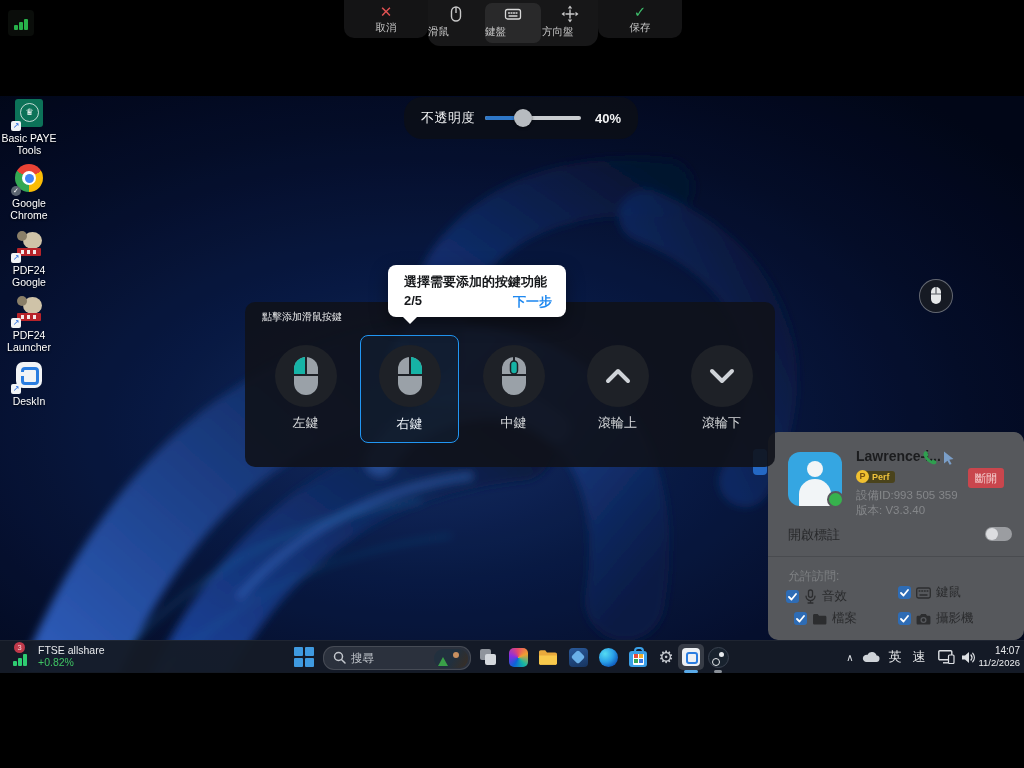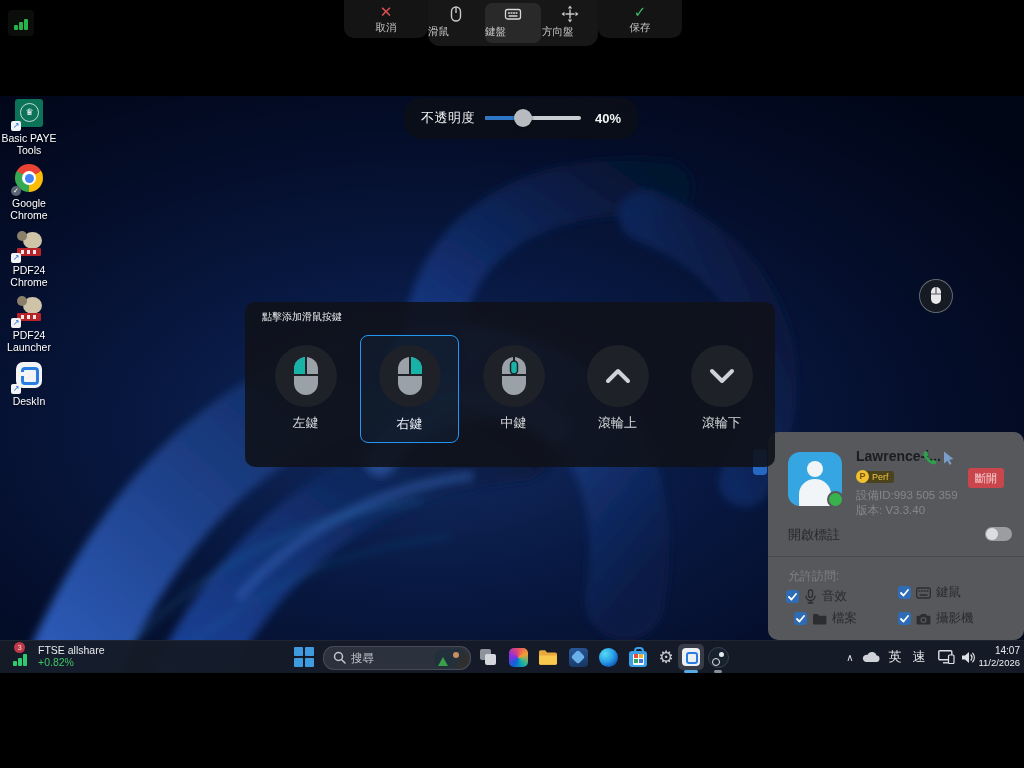--- a/index.html
+++ b/index.html
@@ -103,21 +103,21 @@
   #avatar .clip{position:absolute;inset:0;border-radius:12px;overflow:hidden;}
   #avatar .dot{position:absolute;right:-2px;bottom:-2px;width:13px;height:13px;border-radius:50%;
                background:#37b24d;border:2px solid #56585c;}
   #sname{position:absolute;left:88px;top:16px;font-size:14px;font-weight:bold;color:#1b1c1e;}
   #sphone{position:absolute;left:154px;top:18px;}
   #scursor{position:absolute;left:175px;top:19px;}
   #sbadge{position:absolute;left:88px;top:38px;height:13px;display:flex;align-items:center;}
   #sbadge .coin{width:13px;height:13px;border-radius:50%;background:#f0c030;color:#7a5410;font-size:9px;
                 font-weight:bold;line-height:13px;text-align:center;z-index:1;}
   #sbadge .pill{margin-left:-3px;padding:0 5px 0 6px;height:12px;background:#4a431c;border-radius:0 3px 3px 0;
-                color:#eec23c;font-size:9px;font-weight:normal;line-height:12px;}
+                color:#eec23c;font-size:9px;font-weight:bold;line-height:12px;}
   #sdev{position:absolute;left:88px;top:56px;font-size:11.5px;color:#85878a;}
   #sver{position:absolute;left:88px;top:71px;font-size:11.5px;color:#85878a;}
   #sdisc{position:absolute;left:200px;top:36px;width:36px;height:20px;background:#c9464d;border-radius:3px;
          color:#f6d3d3;font-size:11px;line-height:20px;text-align:center;cursor:pointer;}
   #srow-anno{position:absolute;left:20px;top:94px;font-size:13px;color:#28292b;}
   #stoggle{position:absolute;left:217px;top:95px;width:27px;height:14px;border-radius:7px;background:#9b9da1;cursor:pointer;}
   #stoggle .knob{position:absolute;left:1px;top:1px;width:12px;height:12px;border-radius:50%;background:#dcdde0;}
   #sdivider{position:absolute;left:0;top:124px;width:256px;height:1px;background:rgba(0,0,0,.14);}
   #sallow{position:absolute;left:20px;top:136px;font-size:12px;color:#7e8083;}
   .perm{position:absolute;display:flex;align-items:center;gap:5px;}
@@ -262,21 +262,21 @@
           <div class="body"></div>
           <div class="head"></div>
           <div class="strip">
             <i></i>
             <i></i>
             <i></i>
           </div>
         </div>
       <div class="sc-arrow">↗</div>
     </div>
-    <div class="cap">PDF24 Chrome</div>
+    <div class="cap">PDF24 Google</div>
   </div>
   <div class="dicon" style="top:295px;">
     <div class="art">
       <div class="pdf24">
           <div class="body"></div>
           <div class="head"></div>
           <div class="strip">
             <i></i>
             <i></i>
             <i></i>
@@ -392,20 +392,27 @@
         <div class="circ">
           <svg width="44" height="44" viewBox="0 0 44 44">
             <polyline points="12,17 22,27 32,17" fill="none" stroke="#cfd3d8" stroke-width="4" stroke-linecap="round" stroke-linejoin="round"></polyline>
           </svg>
         </div>
         <div class="mlbl">滾輪下</div>
       </div>
     </div>
   </div>
 
+  <div id="tip" class="abs">
+    <div class="t">選擇需要添加的按鍵功能</div>
+    <div class="row">
+      <span class="step">2/5</span>
+      <span class="next">下一步</span>
+    </div>
+  </div>
 
   <div id="fmouse" class="abs">
     <svg width="14" height="20" viewBox="0 0 14 20">
       <rect x="2" y="1" width="10" height="17" rx="5" fill="#e6e8ea"></rect>
       <line x1="7" y1="1" x2="7" y2="8" stroke="#6a6e74" stroke-width="1.4"></line>
       <line x1="2" y1="8" x2="12" y2="8" stroke="#6a6e74" stroke-width="1.2"></line>
     </svg>
   </div>
 
   <div id="bluepeek" class="abs"></div>

